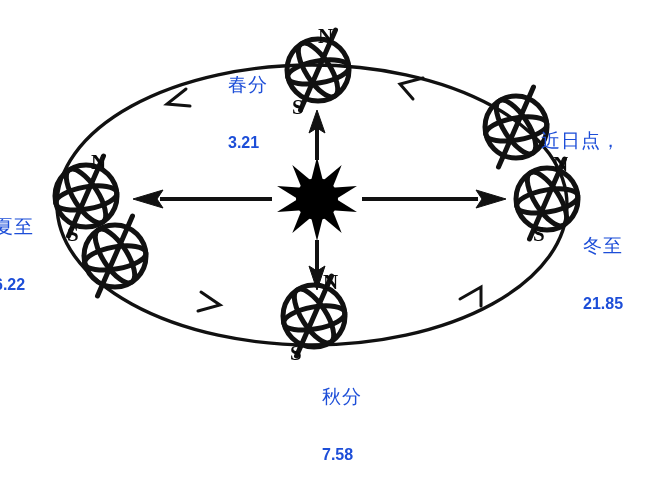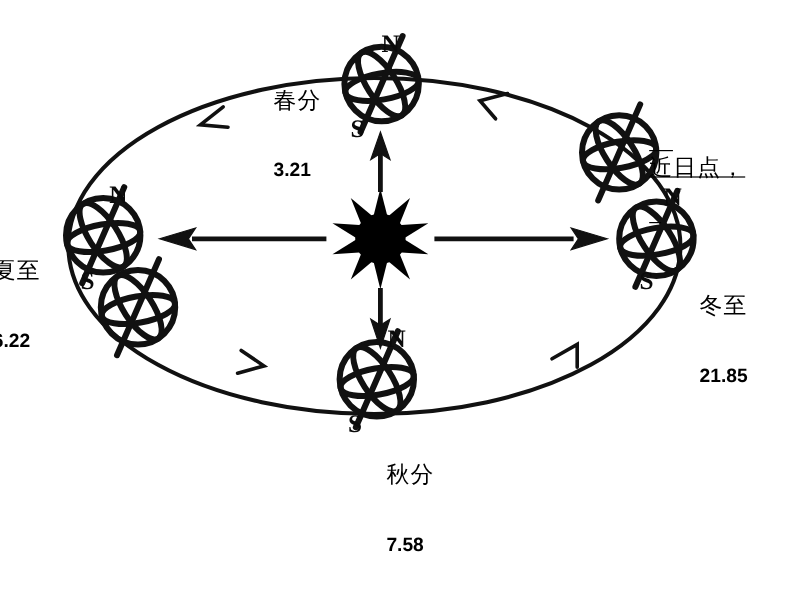--- a/index.html
+++ b/index.html
@@ -24,21 +24,21 @@
   svg.canvas {
     position: absolute;
     left: 0;
     top: 0;
     width: 667px;
     height: 500px;
     display: block;
   }
   .lbl {
     position: absolute;
-    color: #000000;
+    color: #1d4ed8;
     font-family: "Liberation Sans", sans-serif;
     line-height: 1.18;
     white-space: pre;
     font-weight: bold;
     letter-spacing: 0.5px;
   }
   .lbl .cn {
     display: block;
     font-size: 19px;
     font-weight: normal;
@@ -52,22 +52,22 @@
   }
   .ns {
     position: absolute;
     font-family: "Liberation Serif", serif;
     font-weight: bold;
     font-size: 21px;
     color: #0a0a0a;
   }
   
   #label-vernal   { left: 228px; top: 36px; }
-  #label-perihelion { left: 541px; top: 92px; text-decoration: underline; }
-  #label-winter   { left: 583px; top: 207px; }
+  #label-perihelion { left: 541px; top: 92px; }
+  #label-winter   { left: 583px; top: 197px; }
   #label-summer   { left: -6px;  top: 178px; }
   #label-aphelion { left: 20px;  top: 259px; }
   #label-autumnal { left: 322px; top: 348px; }
 </style>
 </head>
 <body>
 
 <div id="diagram-root">
 
   <svg class="canvas" viewBox="0 0 667 500">

